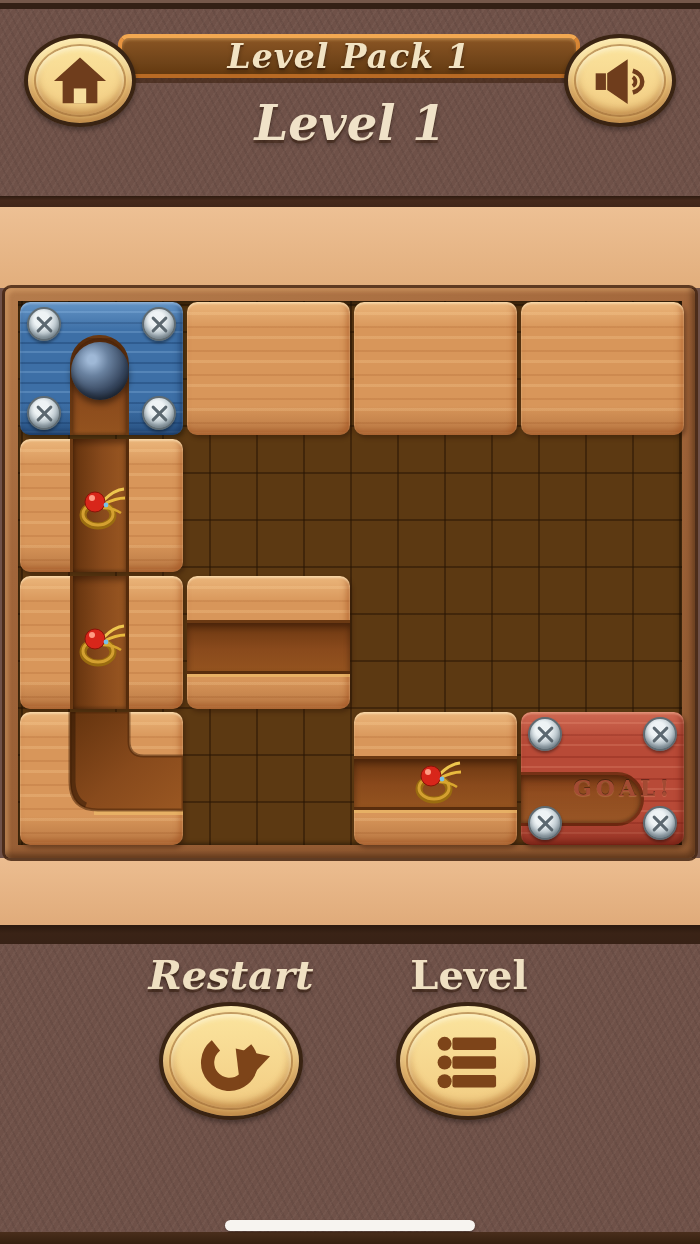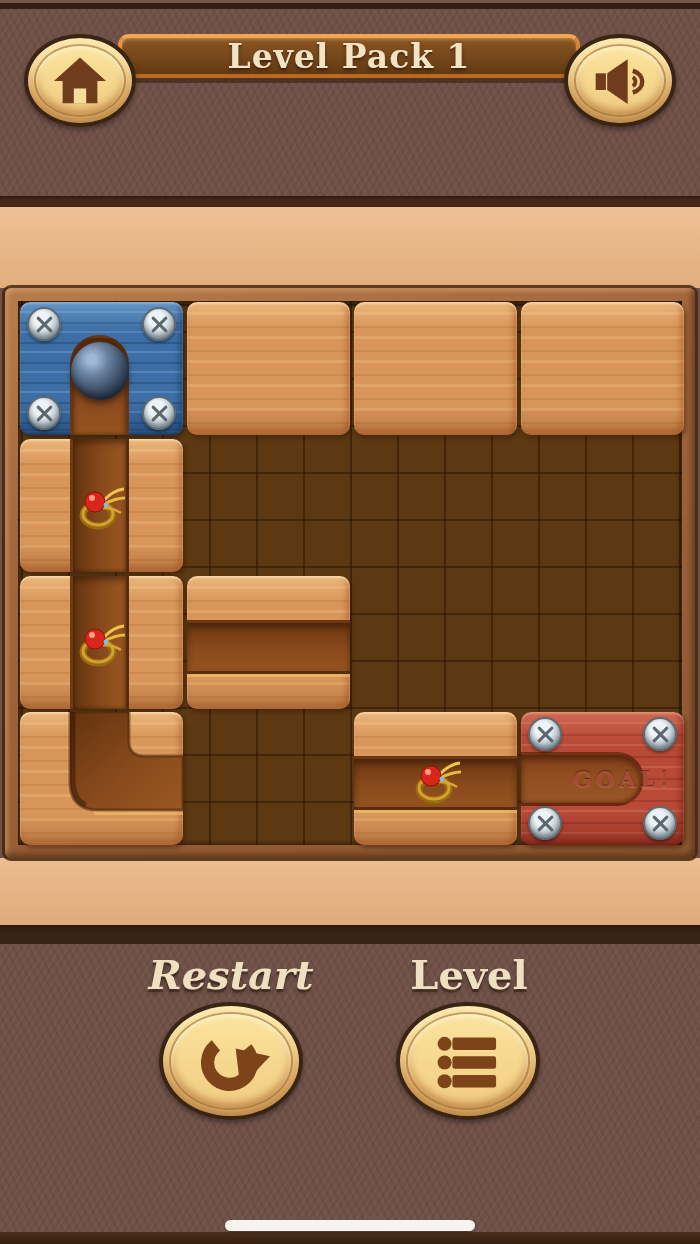--- a/index.html
+++ b/index.html
@@ -13,21 +13,21 @@
 
   
   .texture {
     background-color:#6f5148;
     background-image:
       repeating-linear-gradient(63deg, rgba(0,0,0,.06) 0 2px, transparent 2px 7px),
       repeating-linear-gradient(-57deg, rgba(255,235,220,.035) 0 2px, transparent 2px 6px);
   }
   .strip-top { left:0; top:0; width:700px; height:9px;
     background:linear-gradient(180deg,#75584a 0 34%,#332015 34%); }
-  .header { left:0; top:9px; width:700px; height:187px; }
+  .header { left:0; top:9px; width:700px; height:187px;font-style:italic; }
   .divider-a { left:0; top:196px; width:700px; height:11px;
     background:linear-gradient(180deg,#2e1b10,#46291b 40%,#412618); }
   .band-tan-top { left:0; top:207px; width:700px; height:81px;
     background:linear-gradient(180deg,#edc094,#e2ae7c); }
   .band-tan-bottom { left:0; top:858px; width:700px; height:67px;
     background:linear-gradient(180deg,#ecbd90,#e0ab7a); }
   .divider-b { left:0; top:925px; width:700px; height:19px;
     background:linear-gradient(180deg,#2c1a0f,#3a2316 45%,#382216); }
   .footer { left:0; top:944px; width:700px; height:288px; }
   .strip-bottom { left:0; top:1232px; width:700px; height:12px;
@@ -109,25 +109,25 @@
     border:3px solid rgba(72,37,10,.55);
     box-shadow:inset 0 4px 6px rgba(28,12,0,.45), inset 0 -2px 3px rgba(0,0,0,.2); }
   .chan-v { left:50px; top:0; width:59px; height:133px; border-top:none; border-bottom:none;
     background:linear-gradient(90deg,#64330e,#884a1c 55%,#9a5722); }
   .chan-h { left:0; top:44px; width:163px; height:54px; border-left:none; border-right:none;
     background:linear-gradient(180deg,#6b3711,#8a4a1c 55%,#94531f);
     box-shadow:inset 0 4px 6px rgba(28,12,0,.45), 0 3px 0 rgba(244,198,112,.55); }
   .chan-ball { left:50px; top:33px; width:59px; height:100px; border-bottom:none;
     border-radius:29px 29px 0 0;
     background:linear-gradient(180deg,#6e3812 12%,#8a4a1c 60%,#94531f); }
-  .chan-goal { left:0; top:40px; width:123px; height:54px; border-left:none;
+  .chan-goal { left:0; top:60px; width:123px; height:54px; border-left:none;
     border-radius:0 27px 27px 0; border-color:rgba(95,26,12,.6);
     background:linear-gradient(180deg,#7e3c16,#95502175 40%,#995626);
     background-color:#8d4a1e;
-    display:flex; align-items:center;padding-left:46px; }
+    display:flex; align-items:flex-start;padding-left:46px; }
   .goal-text { width:100%; text-align:center; padding-left:6px;
     font-size:22px; font-weight:bold; letter-spacing:4px; color:#a34b33;
     text-shadow:0 -1px 0 rgba(0,0,0,.35), 0 1px 1px rgba(255,190,150,.25); }
 
   .ball { position:absolute; left:51px; top:40px; width:58px; height:58px; border-radius:50%;
     background:radial-gradient(circle at 36% 30%, #9fb8d6 0 8%, #69819f 30%, #36465e 62%, #1f2938 92%);
     box-shadow:0 4px 6px rgba(0,0,0,.45), inset 0 -4px 6px rgba(0,0,0,.4); }
 
   .screw { position:absolute; width:34px; height:34px; border-radius:50%;
     background:radial-gradient(circle at 42% 34%, #eef3f5 0 28%, #c3ced4 55%, #8d9aa2 88%);
@@ -162,20 +162,21 @@
   </div>
   <div class="abs round-btn btn-sound">
     <div class="rim"></div>
     <svg width="64" height="64" viewBox="0 0 100 100">
       <rect x="12" y="38" width="16" height="26" fill="#6f3d1c"></rect>
       <polygon points="30,38 62,16 62,86 30,64" fill="#6f3d1c"></polygon>
       <path d="M70,34 A22,18 0 0 1 70,68" fill="none" stroke="#6f3d1c" stroke-width="7"></path>
       <path d="M70,44 A11,9 0 0 1 70,58" fill="none" stroke="#6f3d1c" stroke-width="6"></path>
     </svg>
   </div>
+  <div class="abs level-title">Level 1</div>
 </div>
 
 <div class="abs divider-a"></div>
 <div class="abs band-tan-top"></div>
 <div class="abs band-tan-bottom"></div>
 <div class="abs divider-b"></div>
 
 <div class="abs board">
   <div class="board-inner">
 

